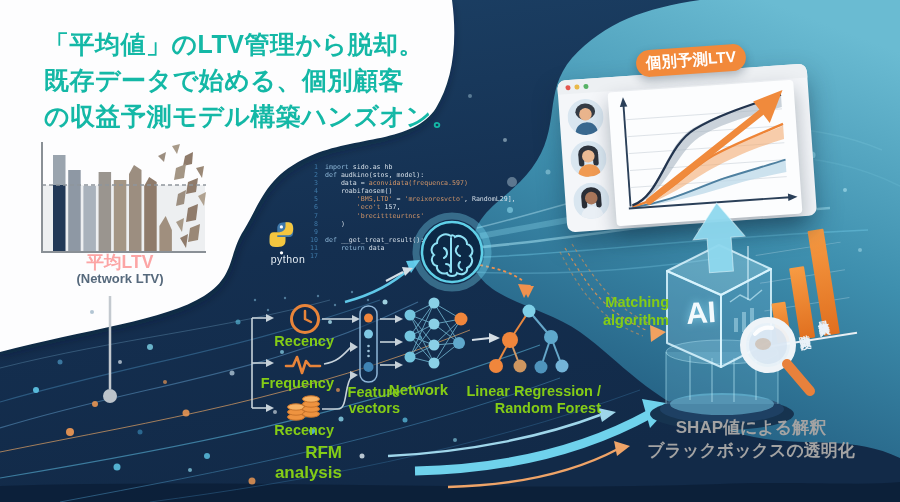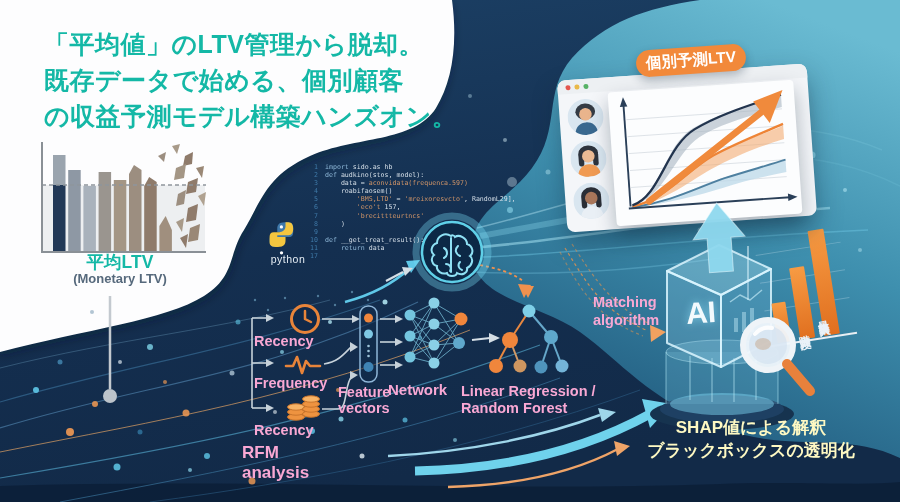--- a/index.html
+++ b/index.html
@@ -7,46 +7,46 @@
          font-family:"Liberation Sans","DejaVu Sans",sans-serif;}
   .abs{position:absolute;}
   svg{display:block;}
   #bg{position:absolute;left:0;top:0;z-index:0;}
   #overlay{position:absolute;left:0;top:0;z-index:9;pointer-events:none;}
 
   
   .title{left:44px;top:26px;width:430px;z-index:2;color:#14b8a6;
          font-size:25px;line-height:36px;font-weight:800;letter-spacing:.5px;}
   .avg-jp{left:35px;top:250px;width:170px;text-align:center;z-index:2;
-          color:#14b8a6;font-size:17.5px;font-weight:800;}
+          color:#fca5a5;font-size:17.5px;font-weight:800;}
   .avg-en{left:35px;top:271px;width:170px;text-align:center;z-index:2;
           color:#56697C;font-size:13px;font-weight:600;}
 
   .code{left:306px;top:163px;width:215px;z-index:2;
         font-family:"DejaVu Sans Mono","Liberation Mono",monospace;
         font-size:6.6px;line-height:8.1px;}
   .code-row{display:flex;height:8.1px;}
   .ln{width:12px;text-align:right;margin-right:7px;color:#3F79A8;flex:none;}
   .ct{white-space:pre;}
   .c-kw{color:#8FB8D8;} .c-pl{color:#D5DFE8;} .c-st{color:#CF9468;margin-top:23px;}
 
   .py-label{left:260px;top:253px;width:56px;text-align:center;z-index:2;
             color:#E6EEF5;font-size:10.5px;letter-spacing:.5px;}
 
-  .w-lbl{z-index:2;color:#f9a8d4;font-weight:700;text-align:left;font-size:14.5px;}
+  .w-lbl{z-index:2;color:#84cc16;font-weight:700;text-align:right;font-size:14.5px;}
   .recency{left:254px;top:333px;width:80px;}
   .frequency{left:254px;top:375px;width:80px;}
   .monetary{left:254px;top:422px;width:80px;}
   .rfm-title{left:242px;top:443px;width:100px;font-size:17px;font-weight:800;}
   .feature{left:338px;top:384px;width:62px;line-height:16px;}
   .network{left:388px;top:381px;width:60px;font-size:15px;font-weight:800;}
   .tree{left:461px;top:383px;width:140px;line-height:17px;}
   .matching{left:593px;top:293px;width:76px;line-height:18px;}
   .shap{left:642px;top:416px;width:218px;text-align:center;
-        font-size:17px;line-height:23px;font-weight:800;color:#fef9c3;z-index:2;}
+        font-size:17px;line-height:23px;font-weight:800;color:#a3a3a3;z-index:2;}
 
   .badge{left:636px;top:47px;width:110px;height:27px;z-index:6;
          background:#F2893A;border-radius:14px;transform:rotate(-4deg);
          display:flex;align-items:center;justify-content:center;
          color:#fff;font-size:15.5px;font-weight:800;
          box-shadow:0 4px 10px rgba(20,40,60,.3);}
 
   .browser{left:562px;top:72px;width:250px;height:152px;z-index:3;
            background:#F4F6F9;border-radius:8px;transform:rotate(-4deg);
            box-shadow:0 12px 26px rgba(8,28,48,.35);}
@@ -435,21 +435,21 @@
   </g>
 </svg>
 
 <div class="abs title">
   <div>「平均値」のLTV管理から脱却。</div>
   <div>既存データで始める、個別顧客</div>
   <div>の収益予測モデル構築ハンズオン。</div>
 </div>
 
 <div class="abs avg-jp">平均LTV</div>
-<div class="abs avg-en">(Monetary LTV)</div>
+<div class="abs avg-en">(Network LTV)</div>
 
 <div class="abs code" id="code-lines">
       <div class="code-row">
         <span class="ln">1</span>
         <span class="ct"><span class="c-kw">import </span><span class="c-pl">sido.as hb</span></span>
       </div>
       <div class="code-row">
         <span class="ln">2</span>
         <span class="ct"><span class="c-kw">def </span><span class="c-pl">audkino(stos, model):</span></span>
       </div>

